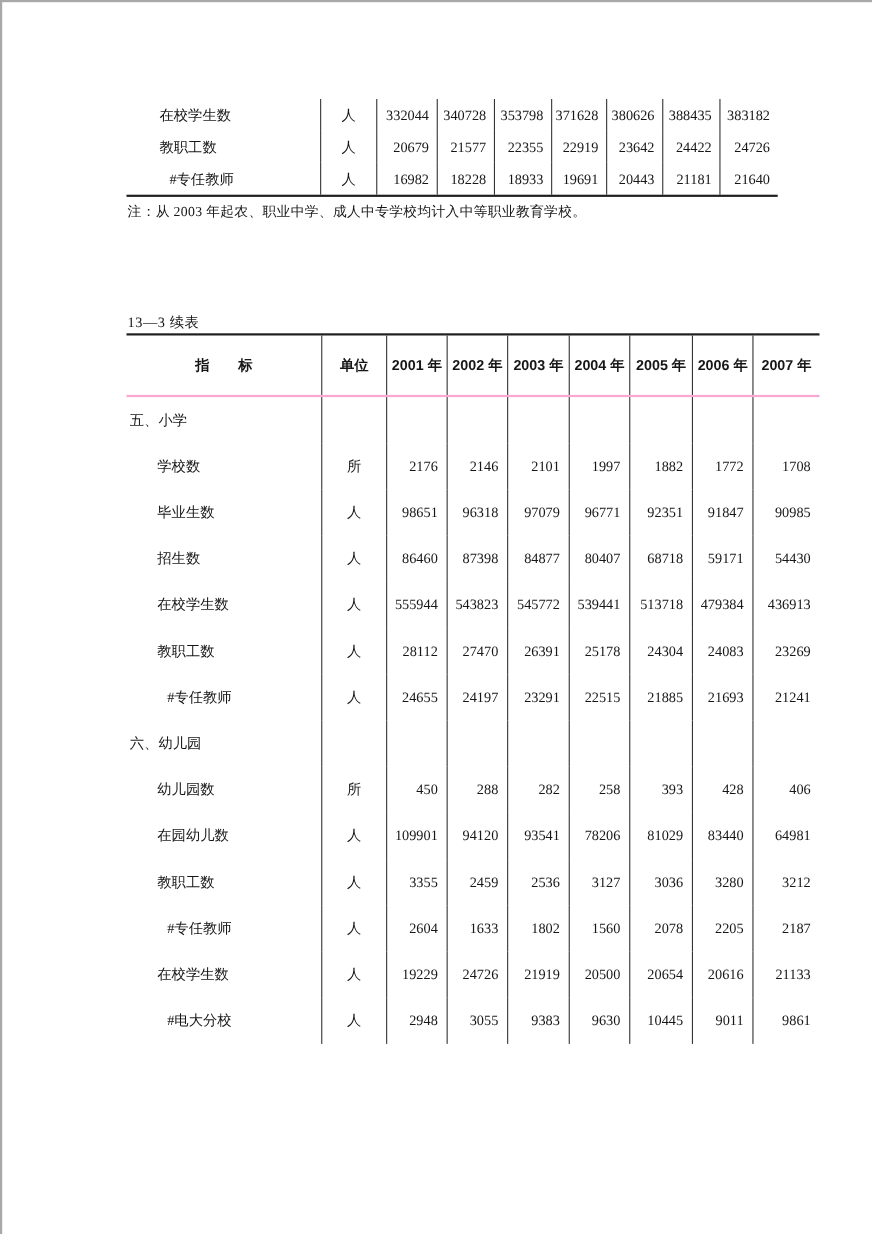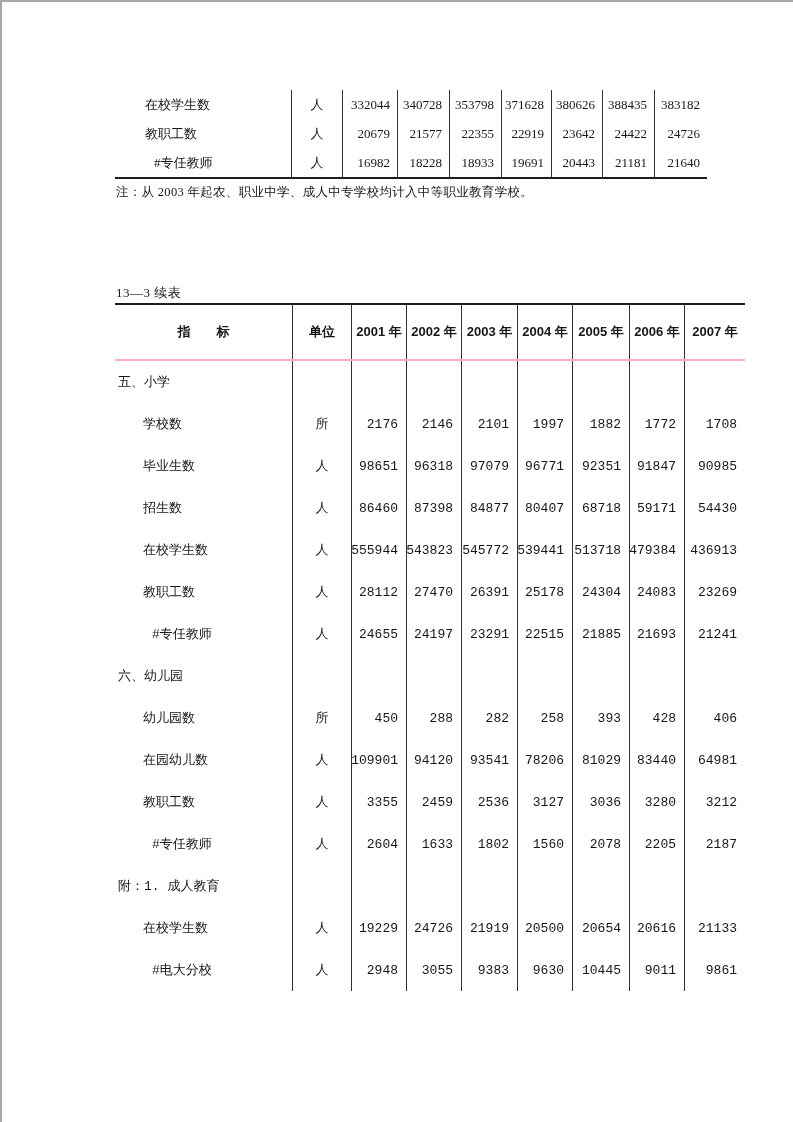--- a/index.html
+++ b/index.html
@@ -36,21 +36,20 @@
     grid-template-columns:178px 59px 55px 55px 56px 55px 57px 55px 60px;
     height:54px;
     border-bottom:2px solid #f9a8d4;
     font-family:"Liberation Sans","DejaVu Sans",sans-serif;
     font-weight:bold;font-size:13px;
   }
   .main-row{
     display:grid;
     grid-template-columns:178px 59px 55px 55px 56px 55px 57px 55px 60px;
     height:42px;
-    font-family:Liberation Mono, monospace;
   }
 
   
   .cell{
     display:flex;align-items:center;
     border-right:1px solid #333;
     font-size:13px;overflow:hidden;white-space:nowrap;
   }
   .cell.lastcol{border-right:none;text-align:right;}
   .c-head{justify-content:center;}
@@ -249,31 +248,20 @@
         <div class="cell c-unit">人</div>
         <div class="cell c-num">2604</div>
         <div class="cell c-num">1633</div>
         <div class="cell c-num">1802</div>
         <div class="cell c-num">1560</div>
         <div class="cell c-num">2078</div>
         <div class="cell c-num">2205</div>
         <div class="cell c-num lastcol">2187</div>
       </div>
       <div class="main-row">
-        <div class="cell c-ind lvl0">附：1. 成人教育</div>
-        <div class="cell c-unit"></div>
-        <div class="cell c-num"></div>
-        <div class="cell c-num"></div>
-        <div class="cell c-num"></div>
-        <div class="cell c-num"></div>
-        <div class="cell c-num"></div>
-        <div class="cell c-num"></div>
-        <div class="cell c-num lastcol"></div>
-      </div>
-      <div class="main-row">
         <div class="cell c-ind lvl1">在校学生数</div>
         <div class="cell c-unit">人</div>
         <div class="cell c-num">19229</div>
         <div class="cell c-num">24726</div>
         <div class="cell c-num">21919</div>
         <div class="cell c-num">20500</div>
         <div class="cell c-num">20654</div>
         <div class="cell c-num">20616</div>
         <div class="cell c-num lastcol">21133</div>
       </div>

